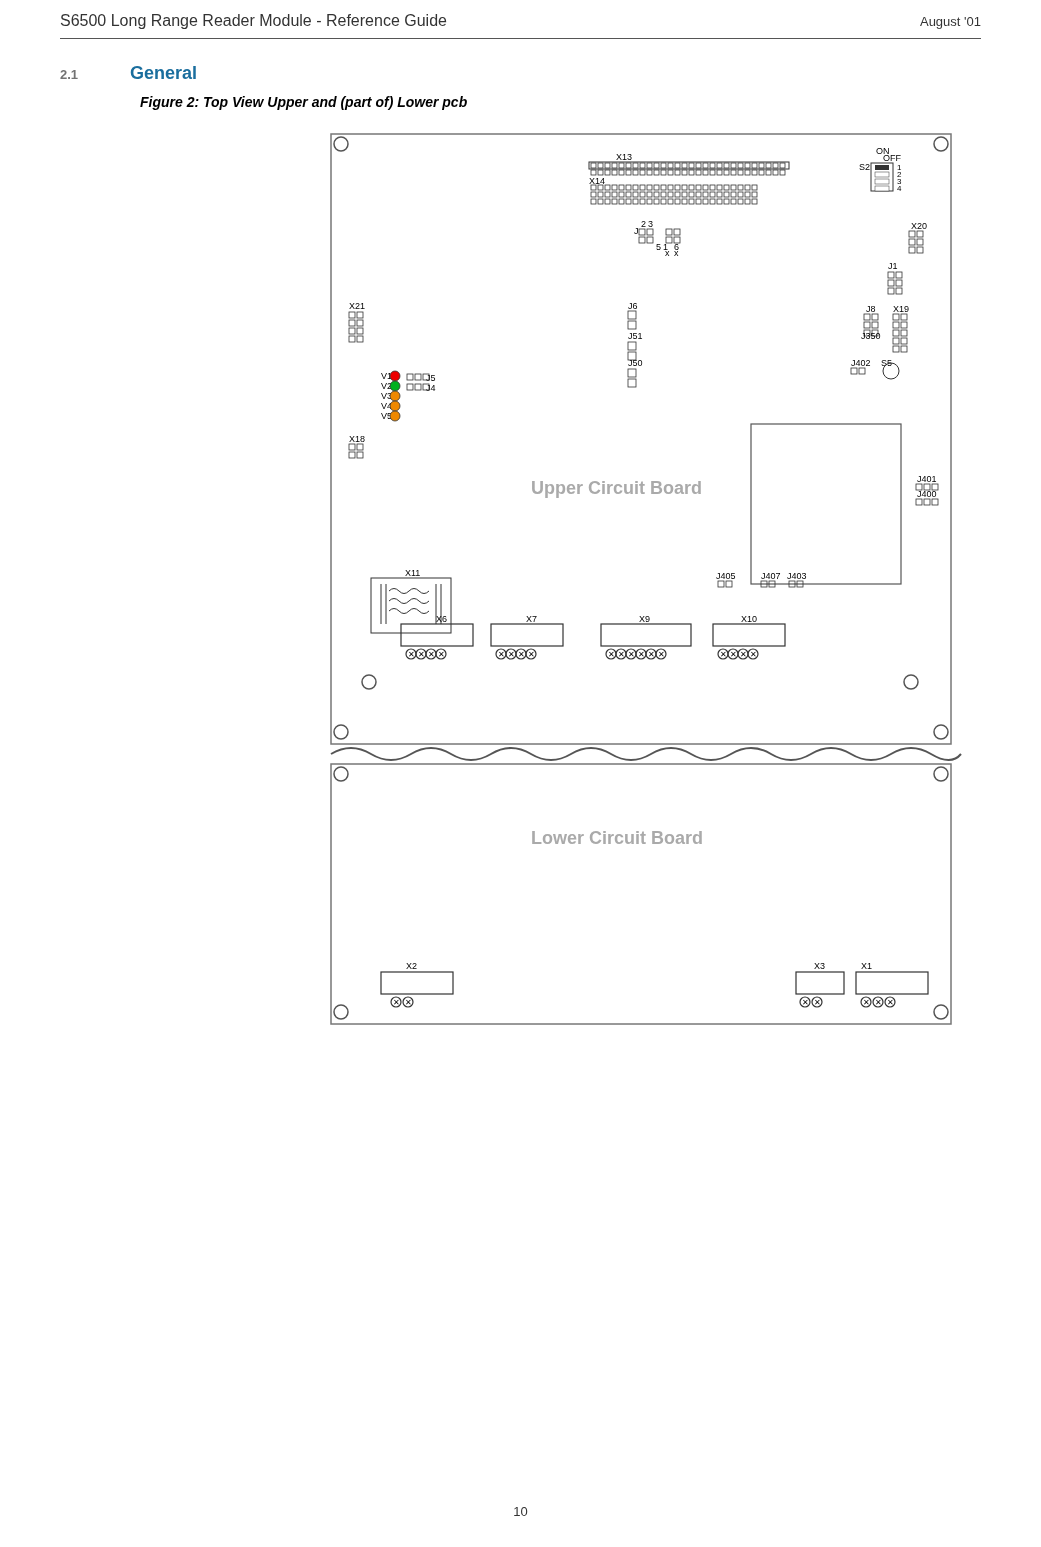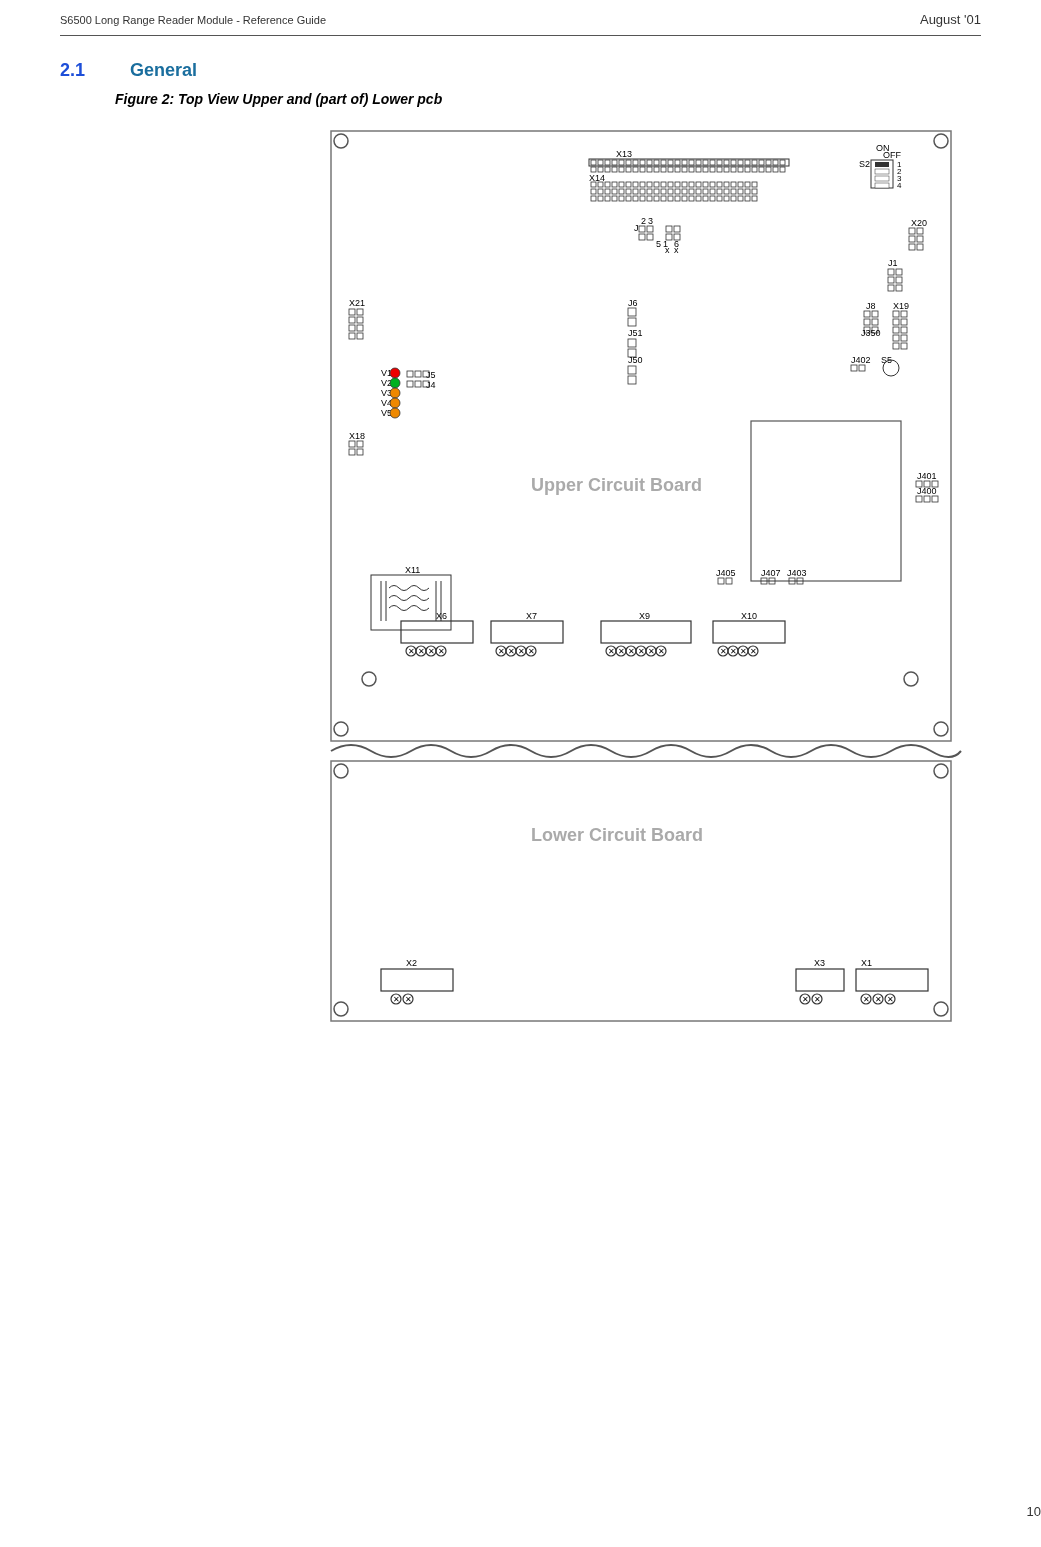--- a/index.html
+++ b/index.html
@@ -19,63 +19,63 @@
     }
     .header {
       display: flex;
       justify-content: space-between;
       align-items: center;
       padding: 12px 0 8px 0;
       border-bottom: 1.5px solid #555;
       margin-bottom: 18px;
     }
     .header-title {
-      font-size: 11px;
+      font-size: 16px;
       color: #333;
     }
     .header-date {
       font-size: 13px;
       color: #333;
     }
     .footer {
       position: absolute;
       bottom: 28px;
       left: 0; right: 0;
-      text-align: right;
+      text-align: center;
       font-size: 13px;
       color: #333;
     }
     .section-heading {
       display: flex;
       align-items: baseline;
       margin-bottom: 10px;
       margin-top: 24px;
     }
     .section-num {
-      font-size: 18px;
+      font-size: 13px;
       font-weight: bold;
-      color: #1d4ed8;
+      color: #737373;
       min-width: 70px;
     }
     .section-title {
       font-size: 18px;
       font-weight: bold;
       color: #1a6e9e;
     }
     .section-body {
       margin-left: 120px;
       margin-bottom: 18px;
       font-size: 14px;
       line-height: 1.5;
     }
     .figure-caption {
       font-style: italic;
       font-weight: bold;
       font-size: 14px;
-      margin-left: 55px;
+      margin-left: 80px;
       margin-bottom: 14px;
       margin-top: 6px;
     }
     .figure-container {
       margin-left: 120px;
       margin-right: 0;
       display: flex;
       flex-direction: column;
       align-items: flex-end;
     }

